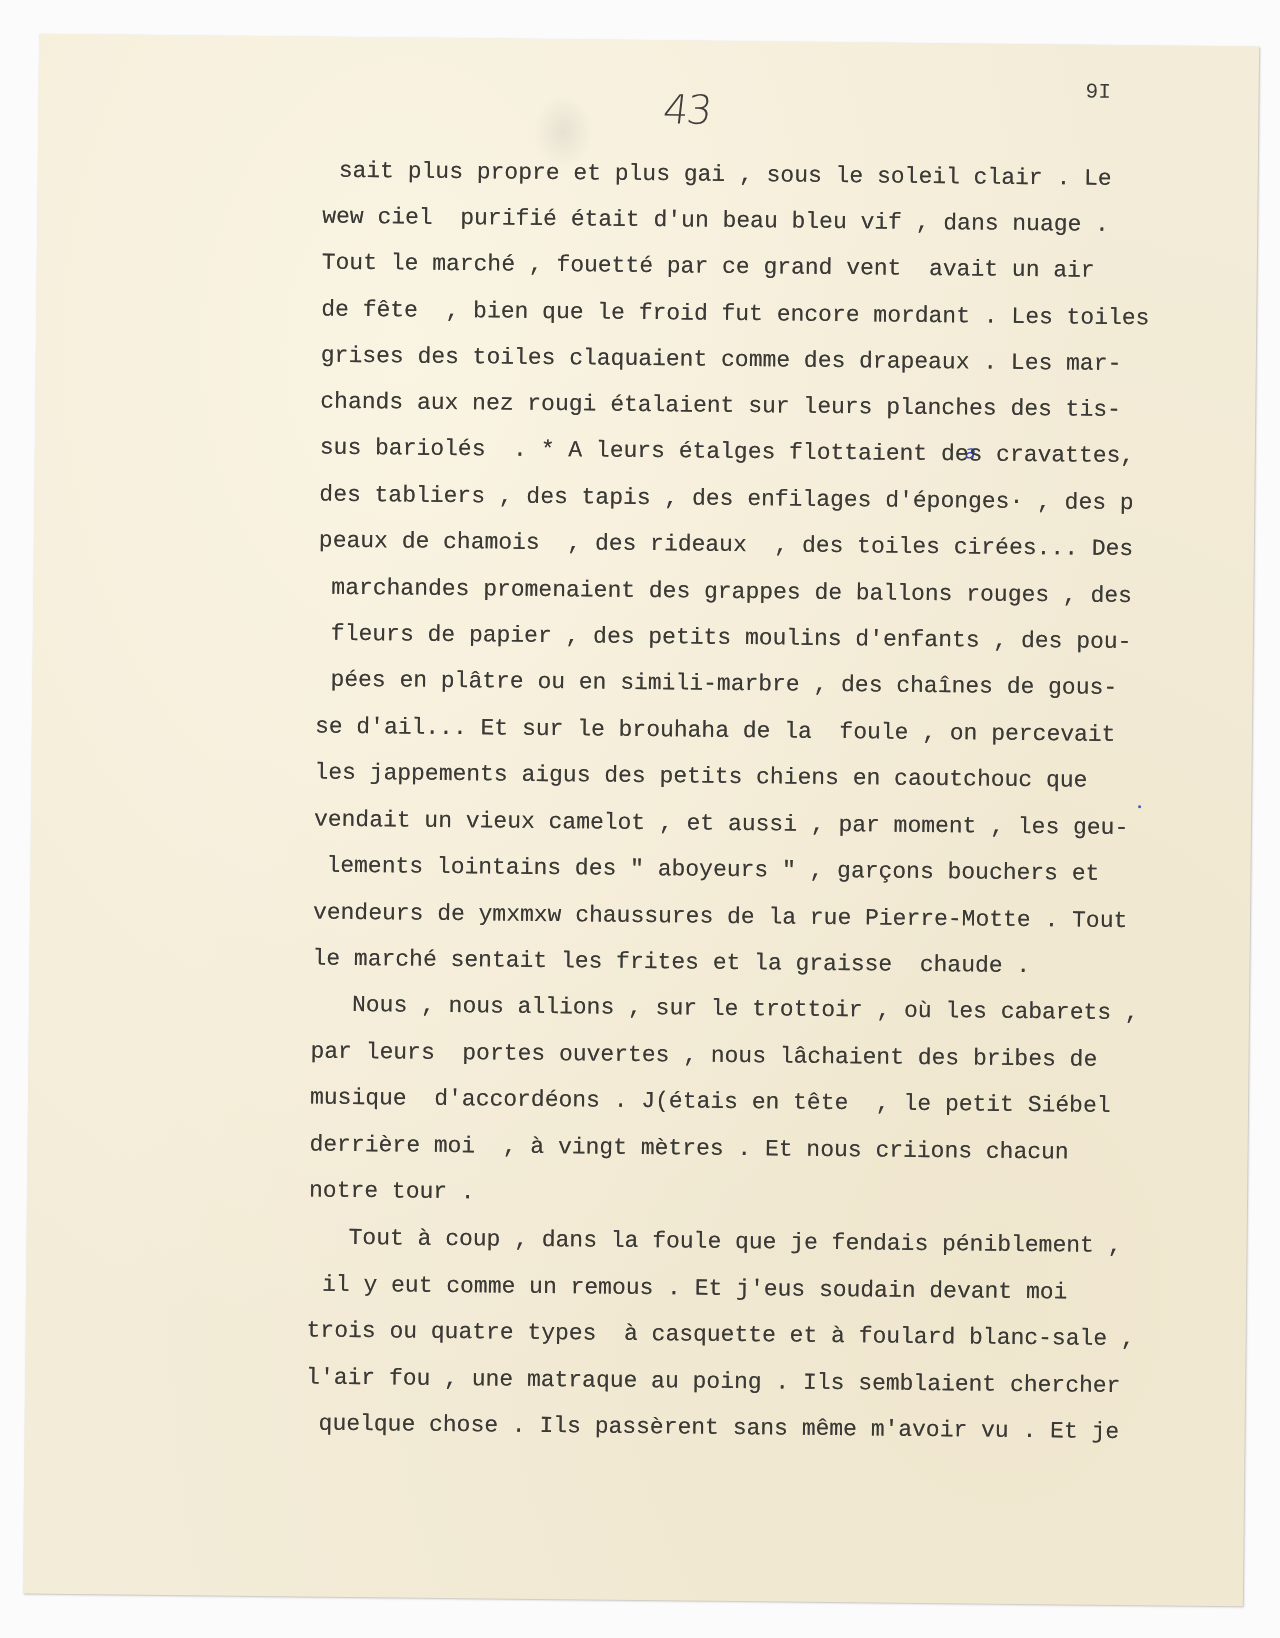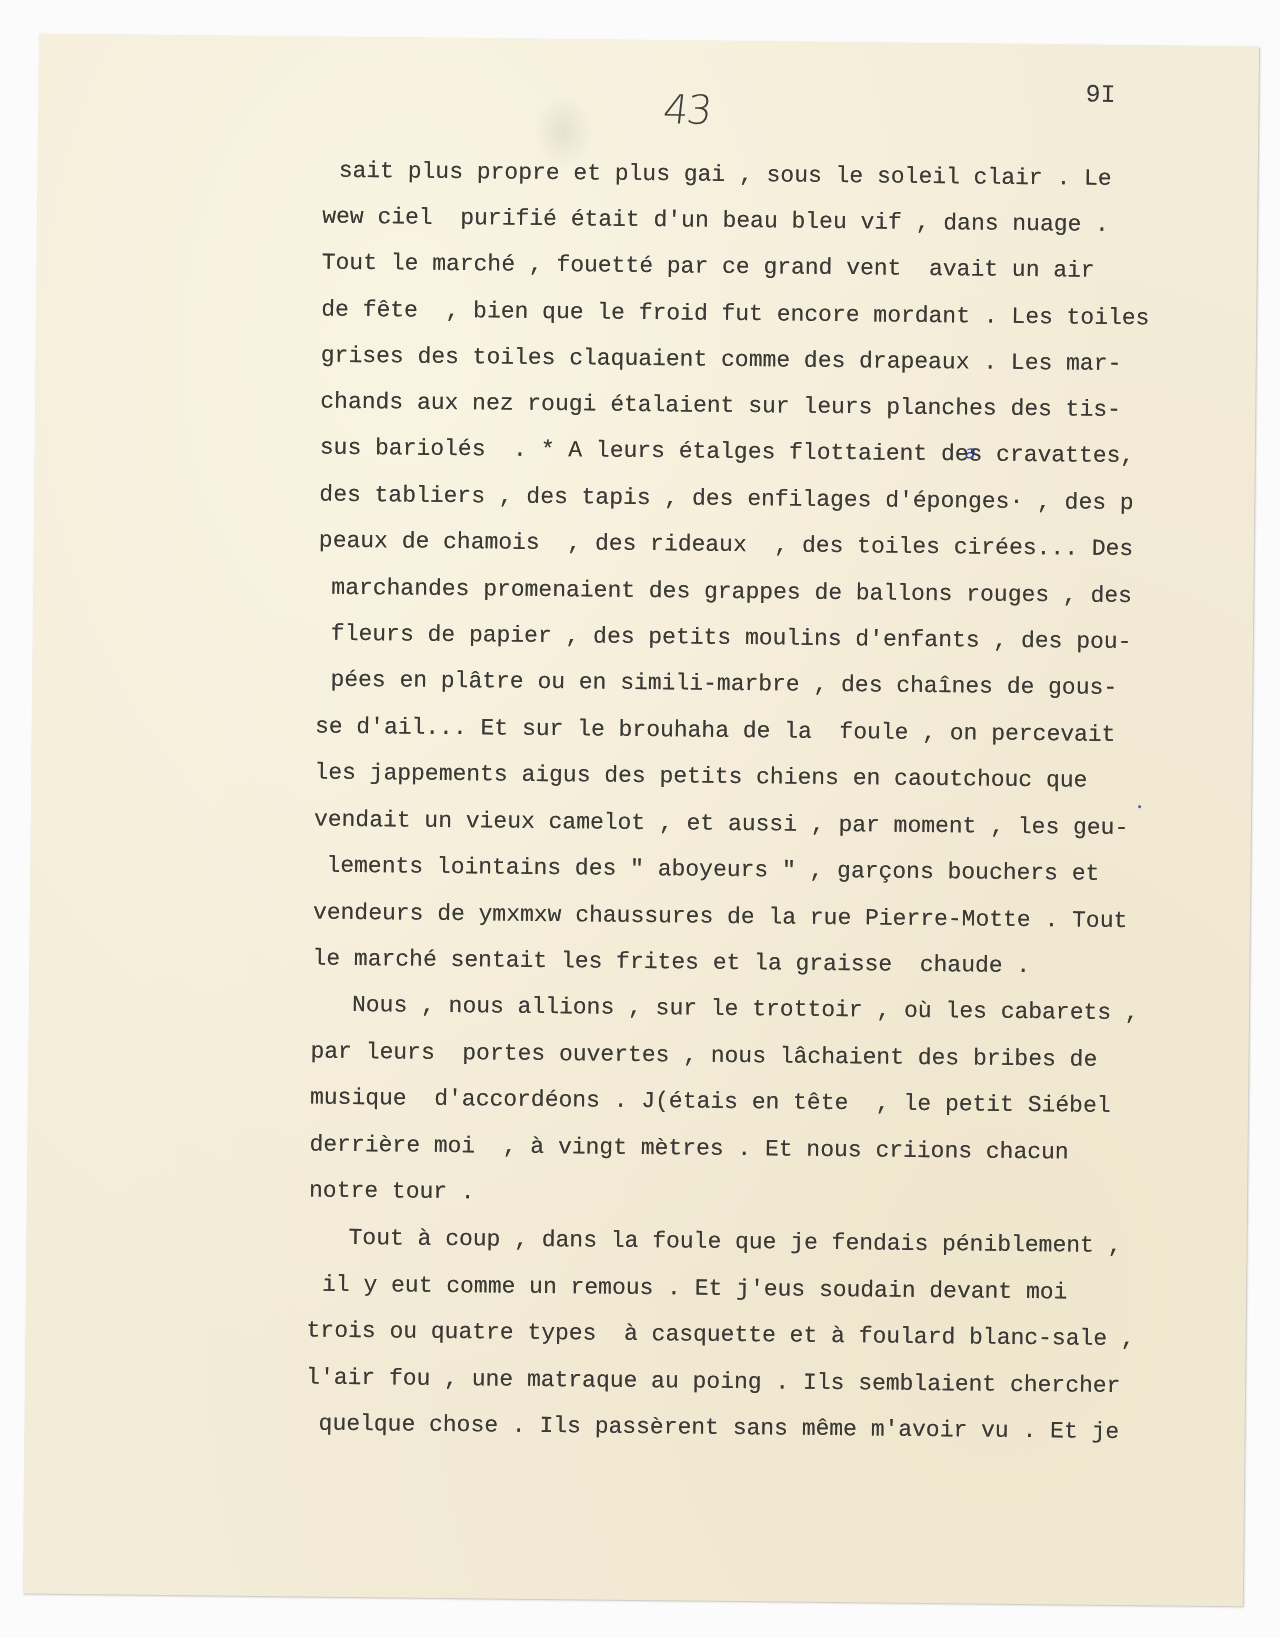--- a/index.html
+++ b/index.html
@@ -21,21 +21,21 @@
     box-shadow: 1px 1px 2px rgba(90,80,60,0.35);
   }
   .smudge {
     position: absolute; left: 495px; top: 55px;
     width: 60px; height: 75px; border-radius: 50%;
     background: radial-gradient(ellipse, rgba(200,195,185,0.35), rgba(200,195,185,0) 70%);
   }
   .pagenum {
     position: absolute; left: 1047px; top: 36px;
     font-family: "Liberation Mono", "DejaVu Sans Mono", monospace;
-    font-size: 25px; color: #3b3a36;
+    font-size: 21px; color: #3b3a36;
   }
   .handnum {
     position: absolute; left: 625px; top: 46px;
     font-family: "DejaVu Sans", sans-serif;
     font-size: 40px; color: #3f3e3a; font-weight: 300;
     letter-spacing: -2px; transform: skewX(-6deg);
   }
   .line {
     position: absolute;
     font-family: "Liberation Mono", "DejaVu Sans Mono", monospace;

